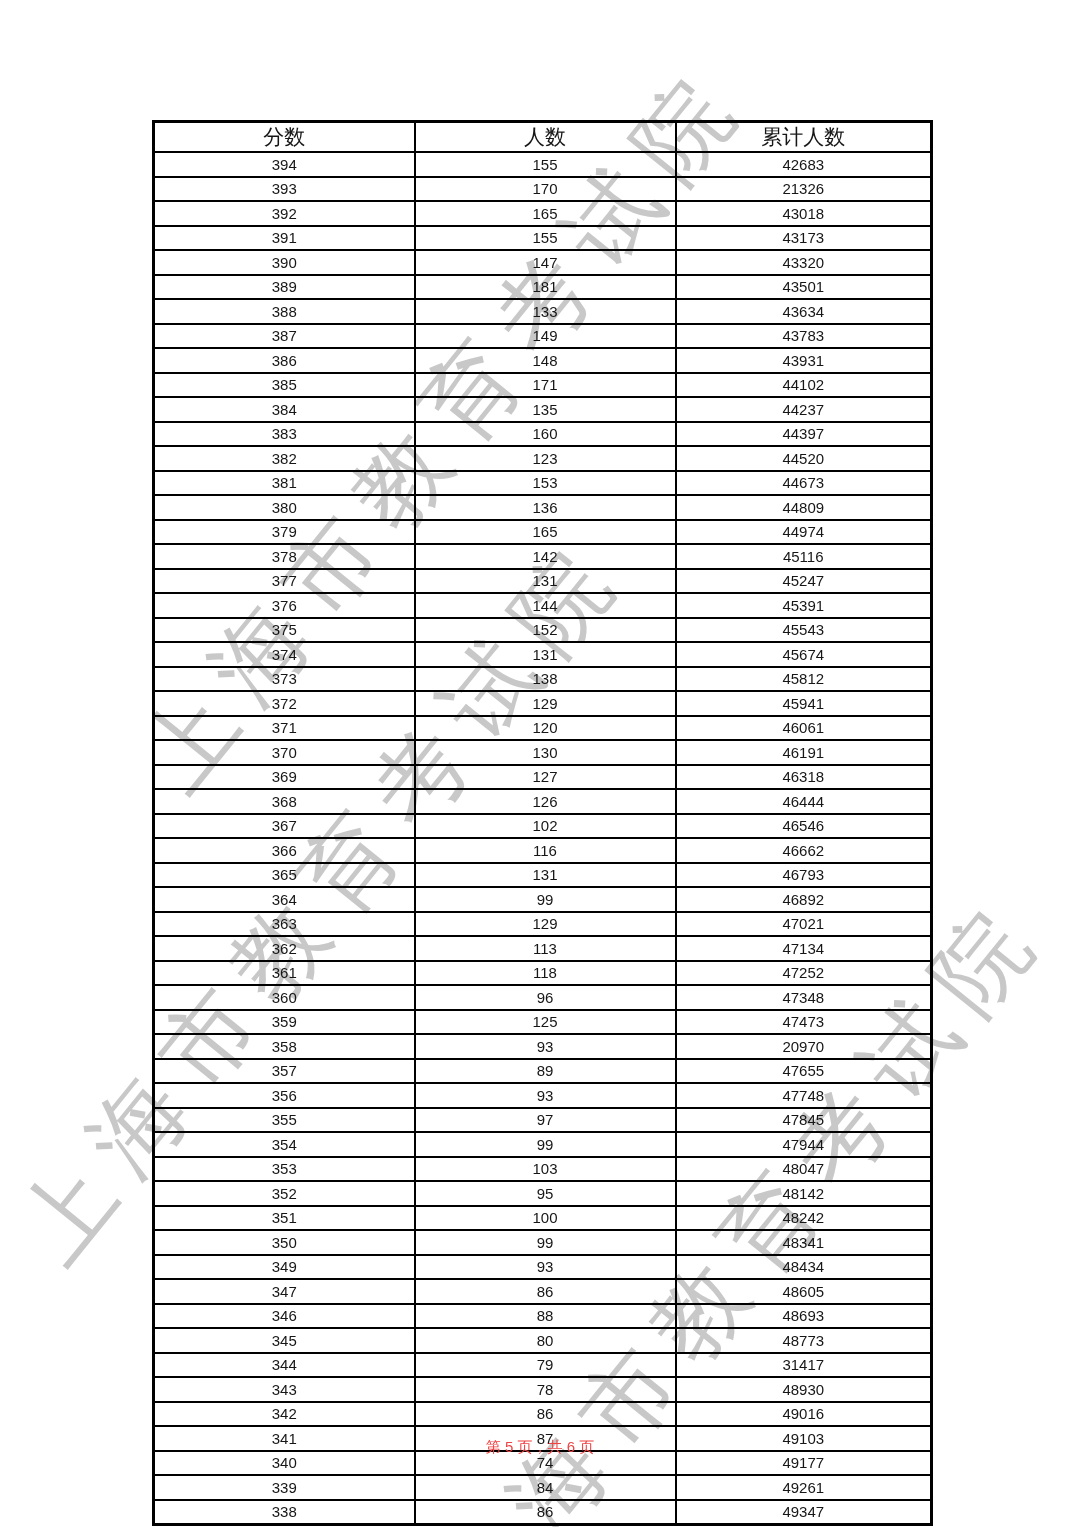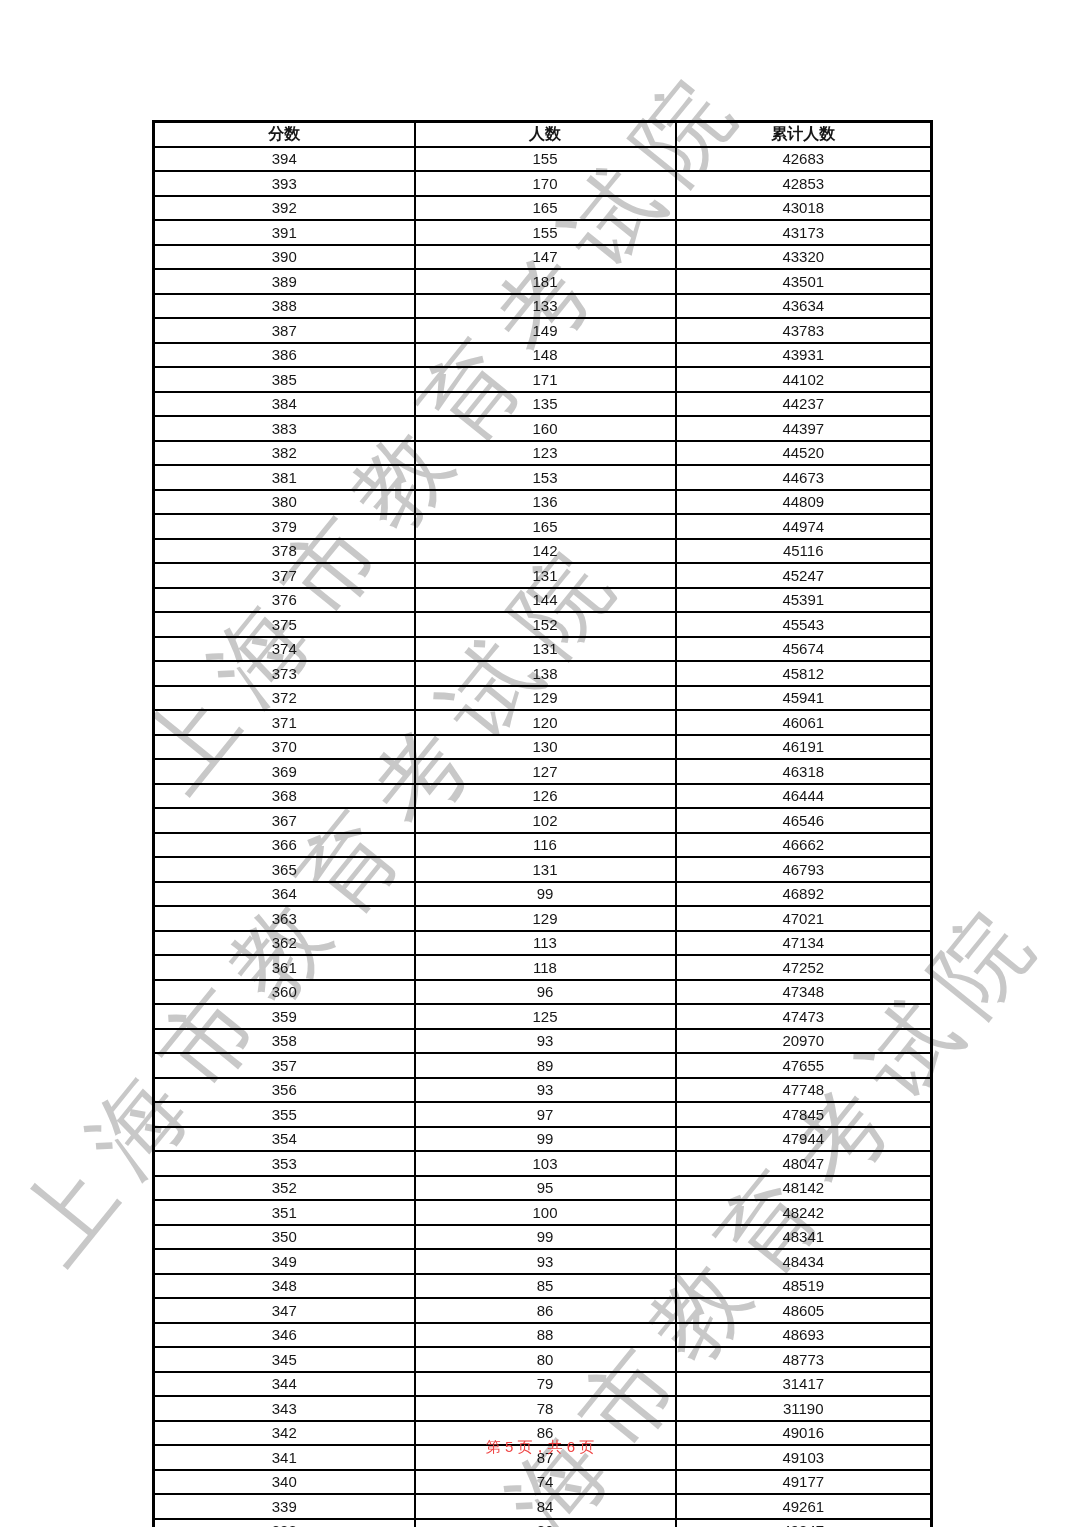--- a/index.html
+++ b/index.html
@@ -52,22 +52,22 @@
     border: 2px solid #000;
     height: 22.5px;
     padding: 0;
     text-align: center;
     vertical-align: middle;
     color: #161616;
     background: transparent;
     overflow: hidden;
   }
   .score-table th {
-    font-size: 16px;
-    font-weight: 700;
+    font-size: 21px;
+    font-weight: 400;
   }
   .score-table td {
     font-size: 15px;
     font-weight: 400;
   }
   
   .footer {
     position: absolute;
     left: 0;
     top: 1438px;
@@ -102,21 +102,21 @@
     </thead>
     <tbody>
         <tr>
           <td>394</td>
           <td>155</td>
           <td>42683</td>
         </tr>
         <tr>
           <td>393</td>
           <td>170</td>
-          <td>42853</td>
+          <td>21326</td>
         </tr>
         <tr>
           <td>392</td>
           <td>165</td>
           <td>43018</td>
         </tr>
         <tr>
           <td>391</td>
           <td>155</td>
           <td>43173</td>
@@ -325,25 +325,20 @@
           <td>350</td>
           <td>99</td>
           <td>48341</td>
         </tr>
         <tr>
           <td>349</td>
           <td>93</td>
           <td>48434</td>
         </tr>
         <tr>
-          <td>348</td>
-          <td>85</td>
-          <td>48519</td>
-        </tr>
-        <tr>
           <td>347</td>
           <td>86</td>
           <td>48605</td>
         </tr>
         <tr>
           <td>346</td>
           <td>88</td>
           <td>48693</td>
         </tr>
         <tr>
@@ -352,21 +347,21 @@
           <td>48773</td>
         </tr>
         <tr>
           <td>344</td>
           <td>79</td>
           <td>31417</td>
         </tr>
         <tr>
           <td>343</td>
           <td>78</td>
-          <td>31190</td>
+          <td>48930</td>
         </tr>
         <tr>
           <td>342</td>
           <td>86</td>
           <td>49016</td>
         </tr>
         <tr>
           <td>341</td>
           <td>87</td>
           <td>49103</td>

